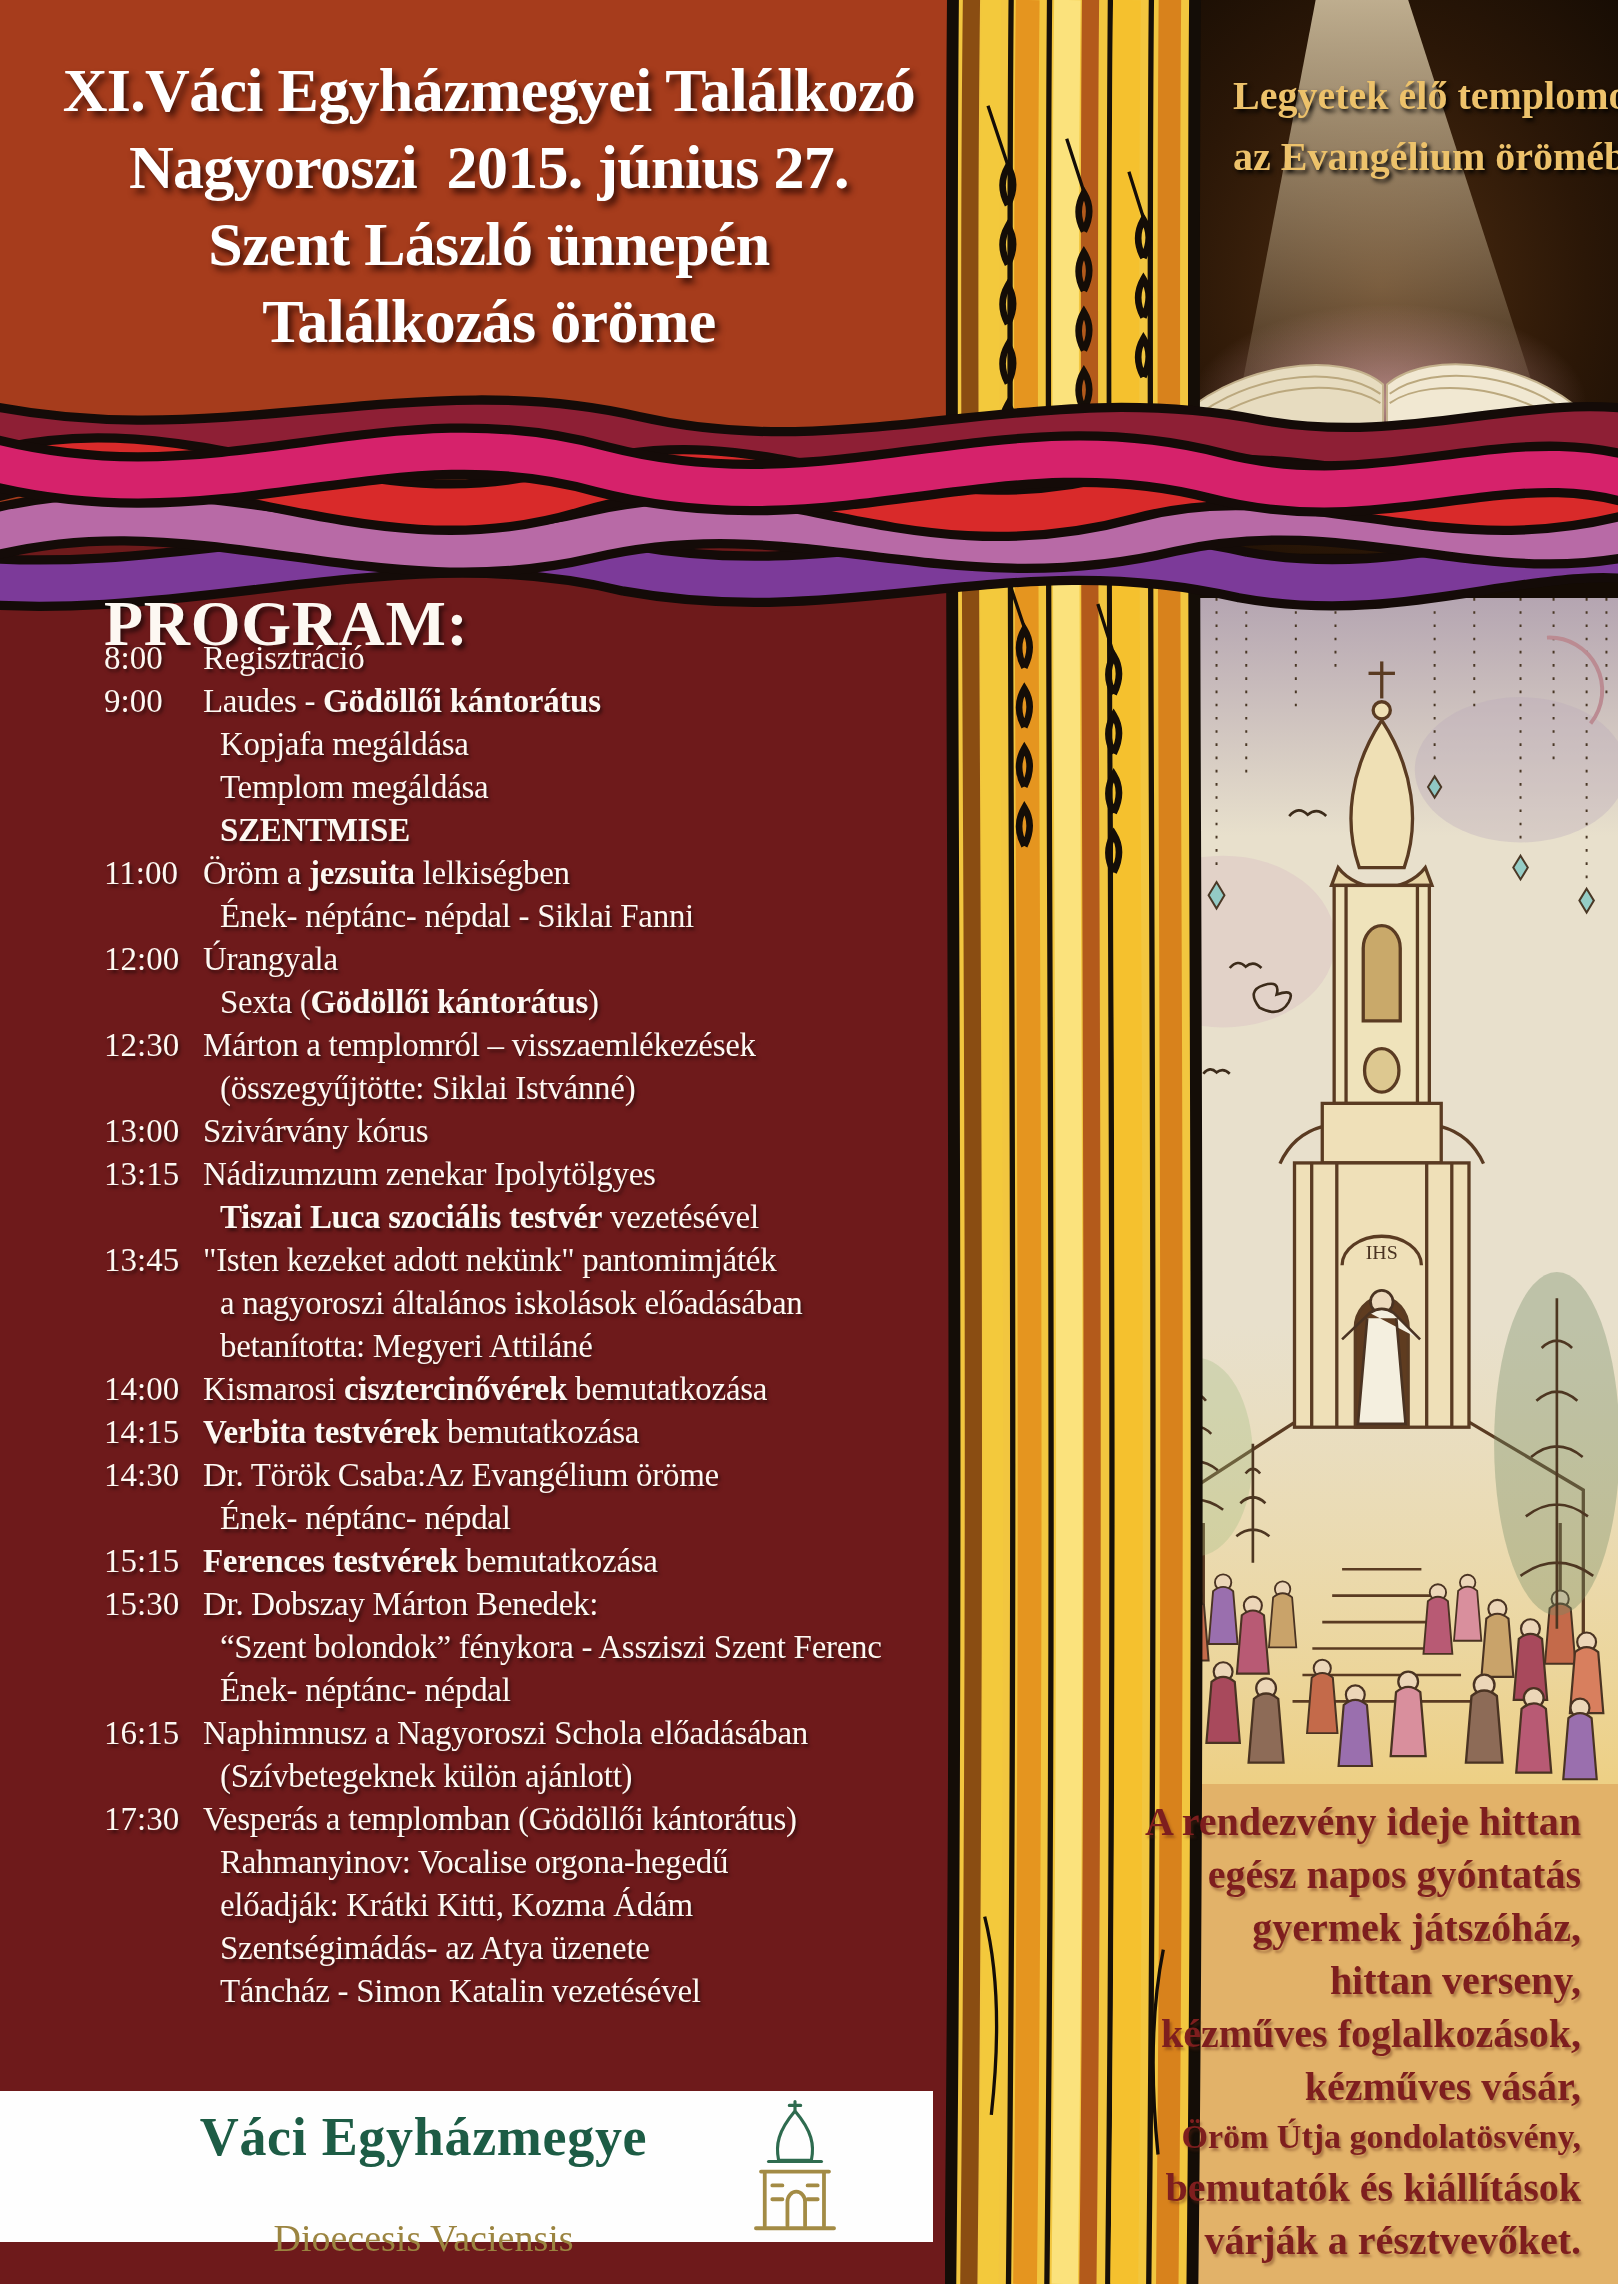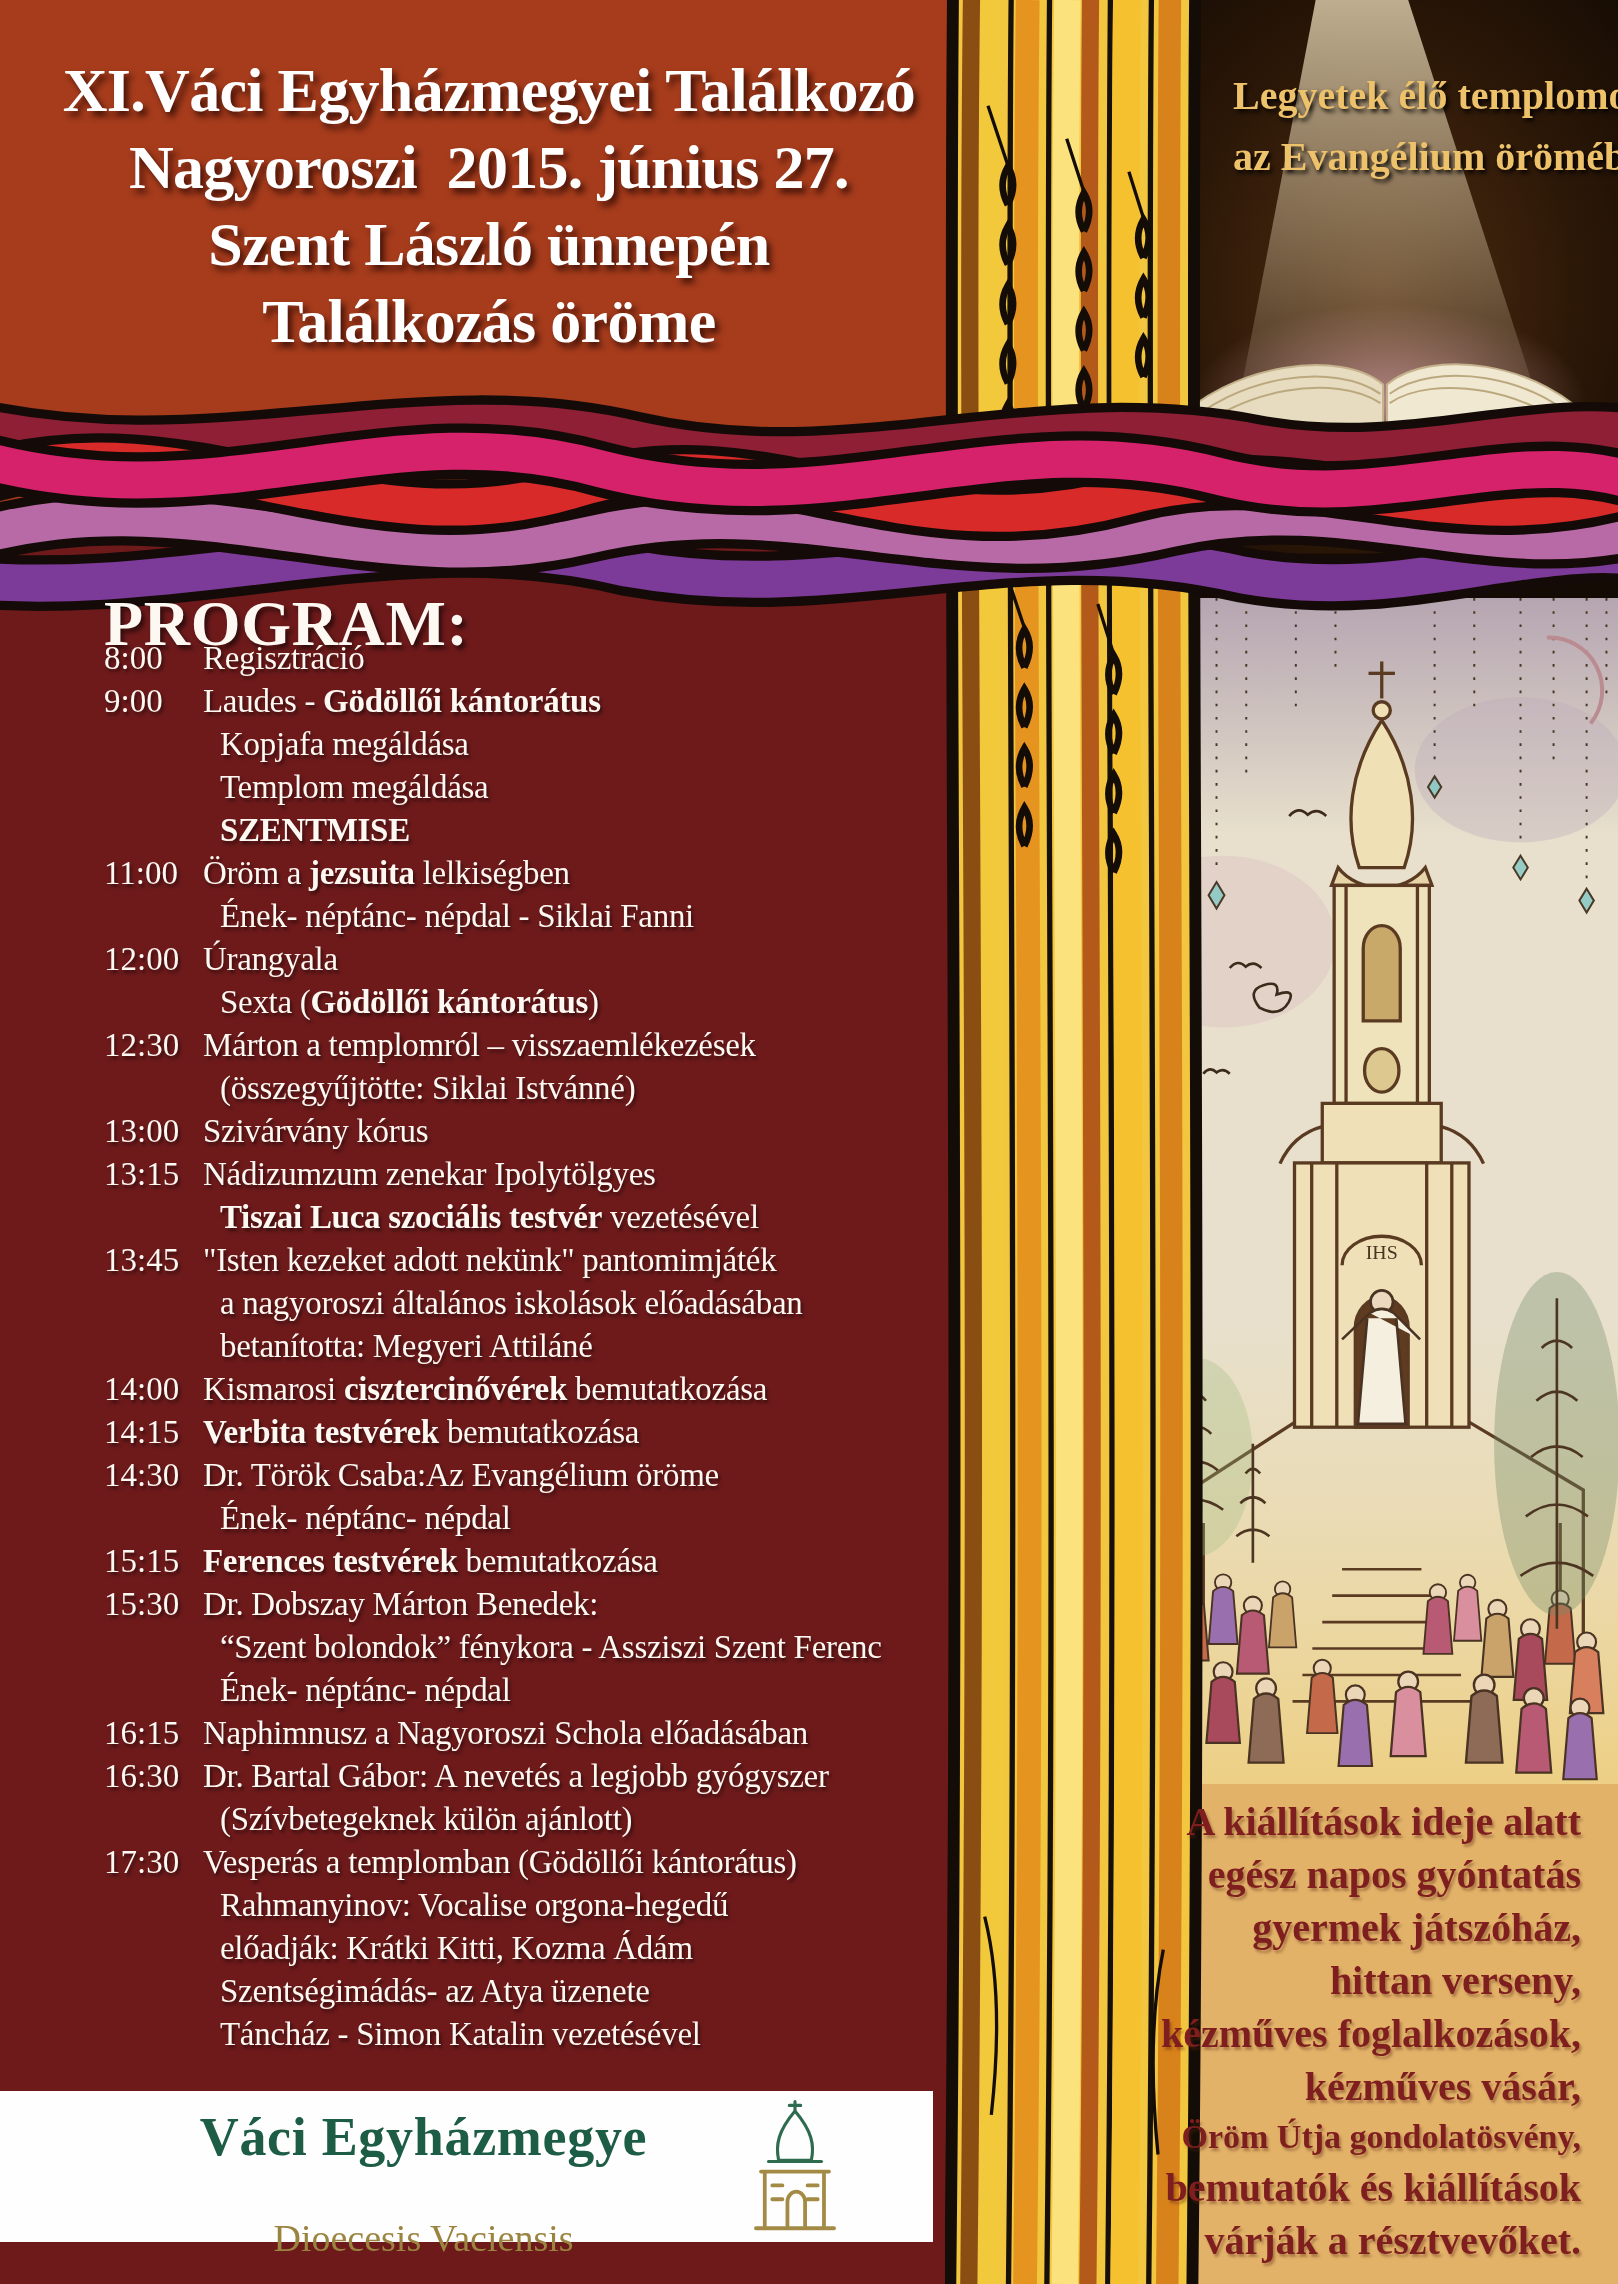--- a/index.html
+++ b/index.html
@@ -399,24 +399,20 @@
       <div class="prow cont">
         <span class="ptime"></span>
         <span class="ptext">Ének- néptánc- népdal</span>
       </div>
 
       <div class="prow">
         <span class="ptime">16:15</span>
         <span class="ptext">Naphimnusz a Nagyoroszi Schola előadásában</span>
       </div>
 
-      <div class="prow">
-        <span class="ptime">16:30</span>
-        <span class="ptext">Dr. Bartal Gábor: A nevetés a legjobb gyógyszer</span>
-      </div>
 
       <div class="prow cont">
         <span class="ptime"></span>
         <span class="ptext">(Szívbetegeknek külön ajánlott)</span>
       </div>
 
       <div class="prow">
         <span class="ptime">17:30</span>
         <span class="ptext">Vesperás a templomban (Gödöllői kántorátus)</span>
       </div>
@@ -437,21 +433,21 @@
       </div>
 
       <div class="prow cont">
         <span class="ptime"></span>
         <span class="ptext">Táncház - Simon Katalin vezetésével</span>
       </div>
     </div>
 
   <div class="abs side-info">
 
-      <div class="info-line">A kiállítások ideje alatt</div>
+      <div class="info-line">A rendezvény ideje hittan</div>
 
       <div class="info-line">egész napos gyóntatás</div>
 
       <div class="info-line">gyermek játszóház,</div>
 
       <div class="info-line">hittan verseny,</div>
 
       <div class="info-line">kézműves foglalkozások,</div>
 
       <div class="info-line">kézműves vásár,</div>

